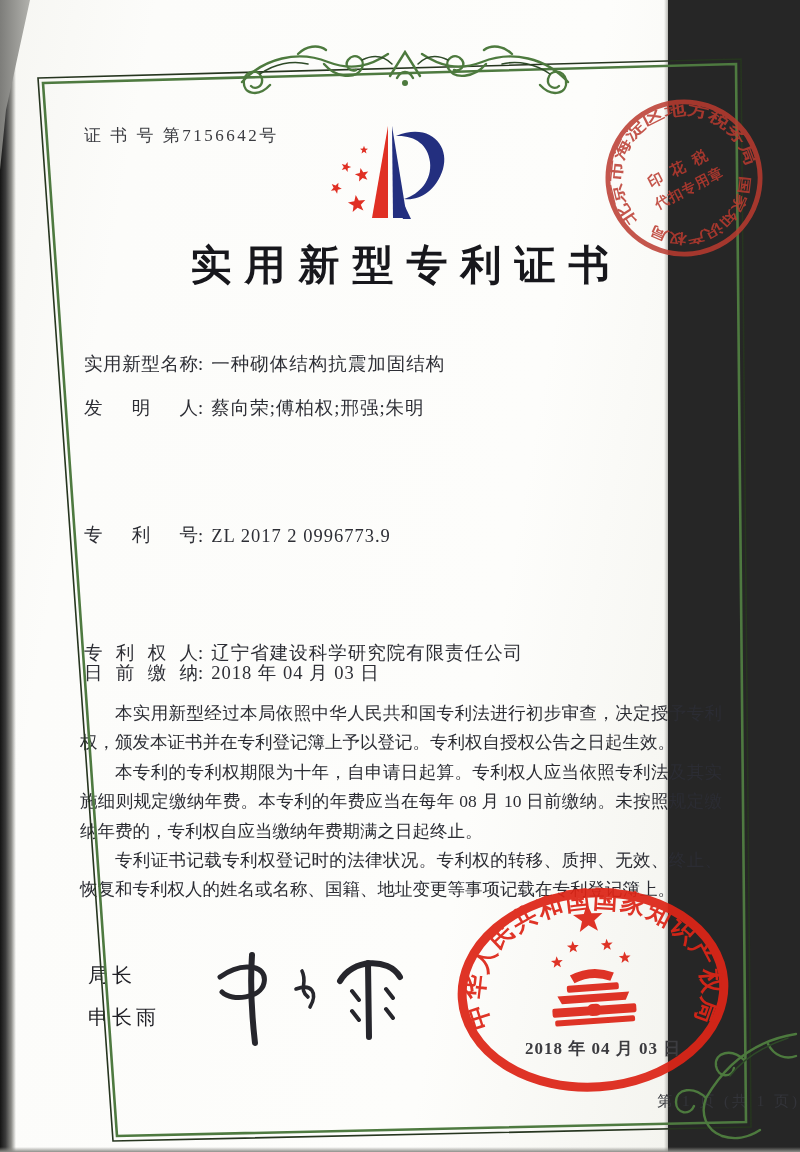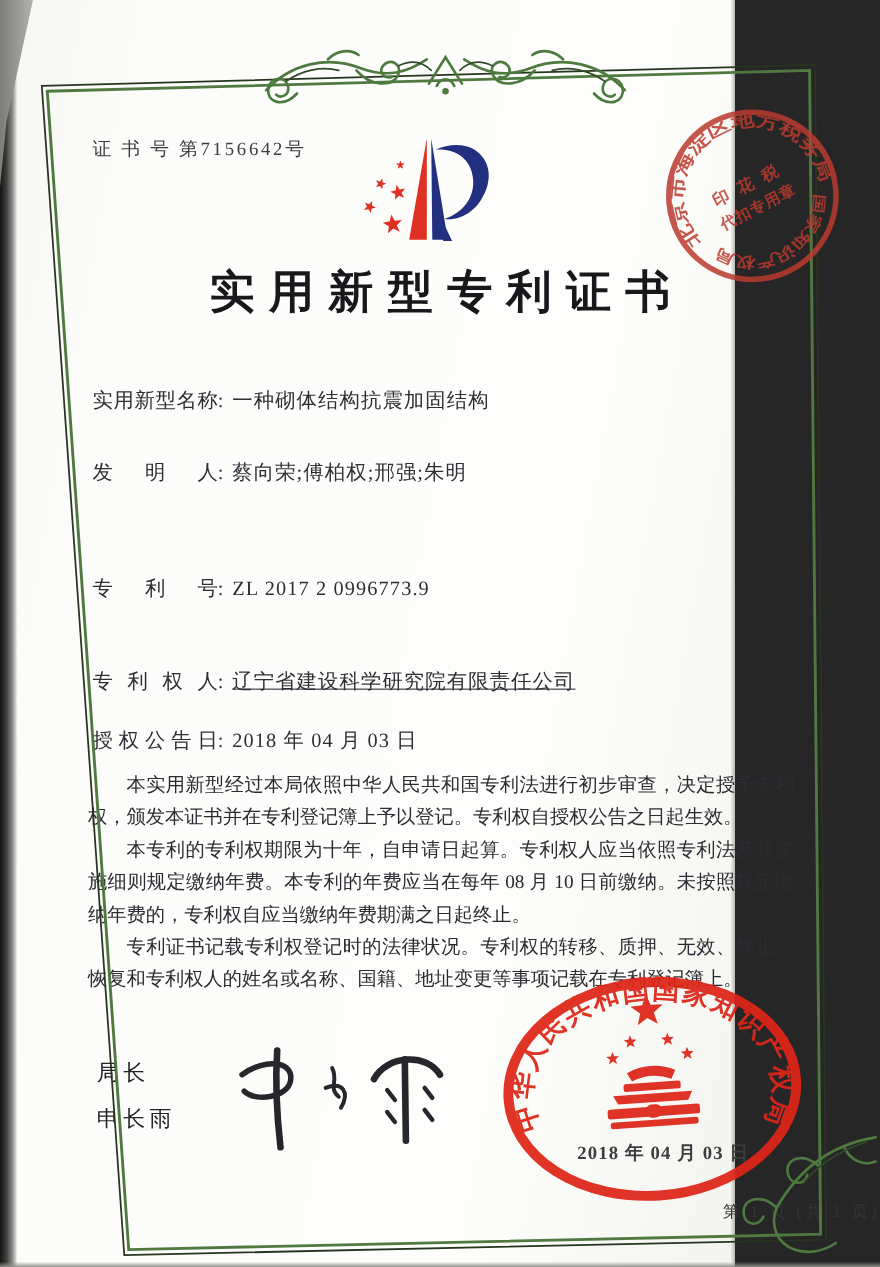--- a/index.html
+++ b/index.html
@@ -135,31 +135,31 @@
       <path d="M88,30 C122,16 142,40 135,63 C128,86 110,95 96,93 C112,88 124,74 122,56 C120,38 106,29 88,30 Z"></path>
       <path d="M93,92 L103,113 L95,113 L88,94 Z"></path>
     </g>
   </svg>
 
   <div class="abs row" style="top:351px;">
     <span class="flabel">实用新型名称</span><span class="fsep">:</span><span class="fvalue">一种砌体结构抗震加固结构</span>
   </div>
 
   <div class="abs title">实用新型专利证书</div>
-  <div class="abs row" style="top:416px;font-family:Liberation Serif, serif;">
+  <div class="abs row" style="top:395px;font-family:Liberation Serif, serif;">
     <span class="flabel">发明人</span><span class="fsep">:</span><span class="fvalue">蔡向荣;傅柏权;邢强;朱明</span>
   </div>
   <div class="abs row" style="top:483px;margin-top:39px;">
     <span class="flabel">专利号</span><span class="fsep">:</span><span class="fvalue">ZL 2017 2 0996773.9</span>
   </div>
-  <div class="abs row" style="top:606px;text-decoration:underline;">
+  <div class="abs row" style="top:640px;">
     <span class="flabel">专利权人</span><span class="fsep">:</span><span class="fvalue">辽宁省建设科学研究院有限责任公司</span>
   </div>
   <div class="abs row" style="top:660px;">
-    <span class="flabel">授权公告日</span><span class="fsep">:</span><span class="fvalue">2018 年 04 月 03 日</span>
+    <span class="flabel">日前缴纳</span><span class="fsep">:</span><span class="fvalue">2018 年 04 月 03 日</span>
   </div>
 
   <div class="abs paras">
     <p>本实用新型经过本局依照中华人民共和国专利法进行初步审查，决定授予专利权，颁发本证书并在专利登记簿上予以登记。专利权自授权公告之日起生效。</p>
     <p>本专利的专利权期限为十年，自申请日起算。专利权人应当依照专利法及其实施细则规定缴纳年费。本专利的年费应当在每年 08 月 10 日前缴纳。未按照规定缴纳年费的，专利权自应当缴纳年费期满之日起终止。</p>
     <p>专利证书记载专利权登记时的法律状况。专利权的转移、质押、无效、终止、恢复和专利权人的姓名或名称、国籍、地址变更等事项记载在专利登记簿上。</p>
   </div>
 
   <div class="abs dir-title">局长</div>
   <div class="abs dir-name">申长雨</div>

